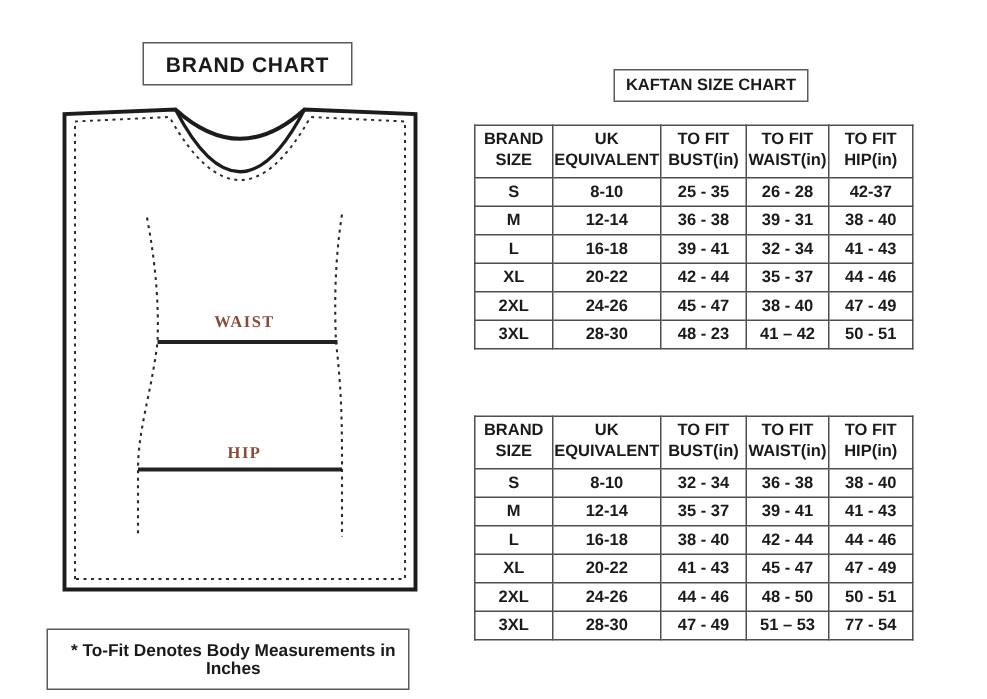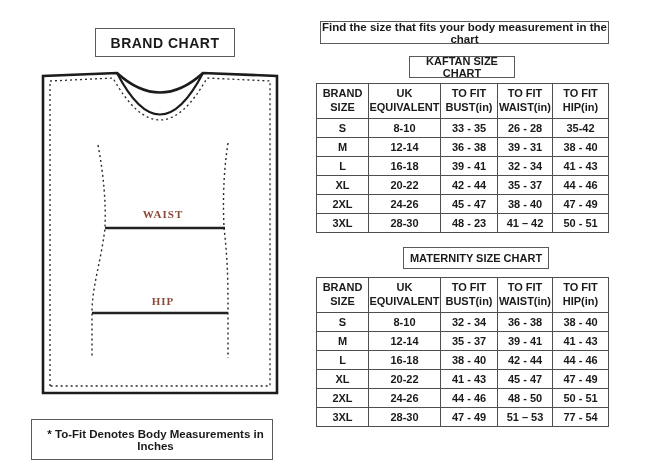--- a/index.html
+++ b/index.html
@@ -8,21 +8,21 @@
   .canvas {
     position:relative; width:658px; height:466px; background:#ffffff; overflow:hidden;
   }
   .box {
     position:absolute; border:1px solid #5a5a5a; background:#ffffff;
     display:flex; align-items:center; justify-content:center;
     font-weight:bold; text-align:center;
   }
   .size-chart-title { left:95px; top:28px; width:140px; height:29px; font-size:14px; letter-spacing:.5px; }
   .instruction-box { left:320px; top:21px; width:289px; height:23px; font-size:11.5px; }
-  .kaftan-title-box { left:409px; top:56px; width:106px; height:22px; font-size:11px; }
+  .kaftan-title-box { left:409px; top:46px; width:130px; height:22px; font-size:11px; }
   .maternity-title-box { left:403px; top:247px; width:146px; height:22px; font-size:11px; }
   .footnote-box { left:31px; top:419px; width:242px; height:41px; font-size:11.5px; justify-content:flex-start; padding-left:7px; }
 
   .diagram { position:absolute; left:30px; top:62px; width:260px; height:340px; }
 
   table.size-table {
     position:absolute; left:316px; width:292px;
     border-collapse:collapse; table-layout:fixed;
     font-size:11px; font-weight:bold; text-align:center;
   }
@@ -61,23 +61,20 @@
     <line x1="75" y1="166" x2="195" y2="166" stroke="#222222" stroke-width="2.6"></line>
 
     <text x="133" y="243" text-anchor="middle" font-size="11" letter-spacing="1" font-family="Liberation Serif, serif" font-weight="bold" fill="#8b4a38">HIP</text>
     <line x1="62" y1="251" x2="198" y2="251" stroke="#222222" stroke-width="2.6"></line>
   </svg>
 
   <div class="box footnote-box">
     <span>* To-Fit Denotes Body Measurements in Inches</span>
   </div>
 
-  <div class="box instruction-box">
-    <span>Find the size that fits your body measurement in the chart</span>
-  </div>
 
   <div class="box kaftan-title-box">
     <span>KAFTAN SIZE CHART</span>
   </div>
   <table class="size-table kaftan-table">
       <thead>
         <tr>
           <th>BRAND
 SIZE</th>
           <th>UK
@@ -87,23 +84,23 @@
           <th>TO FIT
 WAIST(in)</th>
           <th>TO FIT
 HIP(in)</th>
         </tr>
       </thead>
       <tbody>
         <tr>
           <td>S</td>
           <td>8-10</td>
-          <td>33 - 35</td>
+          <td>25 - 35</td>
           <td>26 - 28</td>
-          <td>35-42</td>
+          <td>42-37</td>
         </tr>
         <tr>
           <td>M</td>
           <td>12-14</td>
           <td>36 - 38</td>
           <td>39 - 31</td>
           <td>38 - 40</td>
         </tr>
         <tr>
           <td>L</td>
@@ -129,23 +126,20 @@
         <tr>
           <td>3XL</td>
           <td>28-30</td>
           <td>48 - 23</td>
           <td>41 – 42</td>
           <td>50 - 51</td>
         </tr>
       </tbody>
     </table>
 
-  <div class="box maternity-title-box">
-    <span>MATERNITY SIZE CHART</span>
-  </div>
   <table class="size-table maternity-table">
       <thead>
         <tr>
           <th>BRAND
 SIZE</th>
           <th>UK
 EQUIVALENT</th>
           <th>TO FIT
 BUST(in)</th>
           <th>TO FIT

